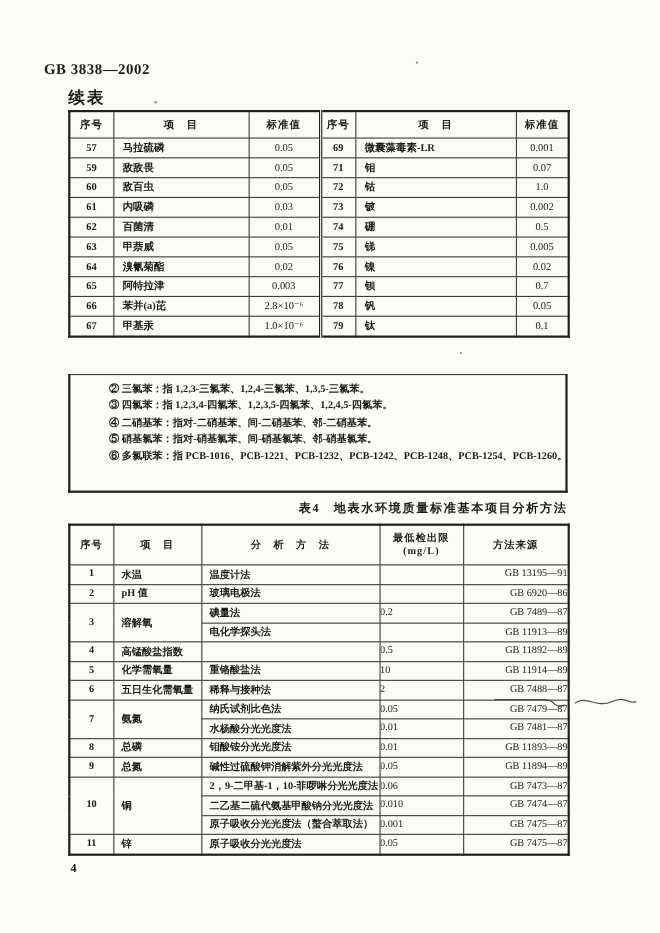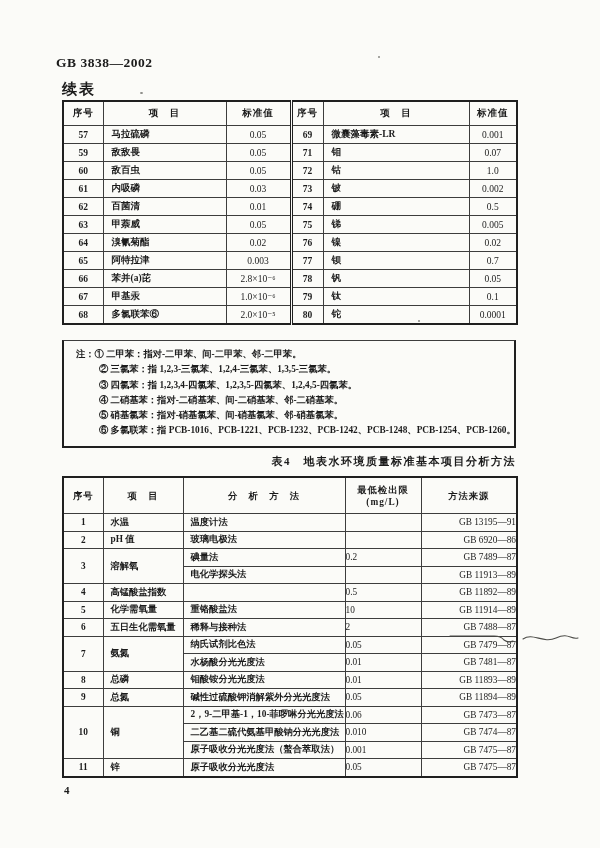--- a/index.html
+++ b/index.html
@@ -7,21 +7,21 @@
     width:600px; height:848px;
     background:#fbfbf8;
     position:relative;
     font-family:"Liberation Serif","DejaVu Serif",serif;
     color:#1b1b1b;
     overflow:hidden;
   }
   .abs { position:absolute; }
 
   #doc-code {
-    left:56px; top:55px;
+    left:40px; top:55px;
     font-size:13.5px; font-weight:bold; letter-spacing:0.5px;
   }
   #continued {
     left:62px; top:80px; width:438px;
     font-size:15px; font-weight:bold; letter-spacing:2px;
   }
 
   table { border-collapse:collapse; table-layout:fixed; }
   #table1 {
     left:62px; top:100px; width:454px;
@@ -172,33 +172,24 @@
         <td class="c-val">0.05</td>
       </tr>
       <tr>
         <td class="c-no">67</td>
         <td class="c-item">甲基汞</td>
         <td class="c-val">1.0×10⁻⁶</td>
         <td class="c-no mid">79</td>
         <td class="c-item">钛</td>
         <td class="c-val">0.1</td>
       </tr>
-      <tr>
-        <td class="c-no">68</td>
-        <td class="c-item">多氯联苯⑥</td>
-        <td class="c-val">2.0×10⁻⁵</td>
-        <td class="c-no mid">80</td>
-        <td class="c-item">铊</td>
-        <td class="c-val">0.0001</td>
-      </tr>
     </tbody>
 </table>
 
 <div class="abs" id="notes">
-    <div class="note-line first"><span>注：</span>① 二甲苯：指对-二甲苯、间-二甲苯、邻-二甲苯。</div>
     <div class="note-line">② 三氯苯：指 1,2,3-三氯苯、1,2,4-三氯苯、1,3,5-三氯苯。</div>
     <div class="note-line">③ 四氯苯：指 1,2,3,4-四氯苯、1,2,3,5-四氯苯、1,2,4,5-四氯苯。</div>
     <div class="note-line">④ 二硝基苯：指对-二硝基苯、间-二硝基苯、邻-二硝基苯。</div>
     <div class="note-line">⑤ 硝基氯苯：指对-硝基氯苯、间-硝基氯苯、邻-硝基氯苯。</div>
     <div class="note-line">⑥ 多氯联苯：指 PCB-1016、PCB-1221、PCB-1232、PCB-1242、PCB-1248、PCB-1254、PCB-1260。</div>
   </div>
 
 <div class="abs" id="t2-title">表4　地表水环境质量标准基本项目分析方法</div>
 
 <table class="abs" id="table2">

